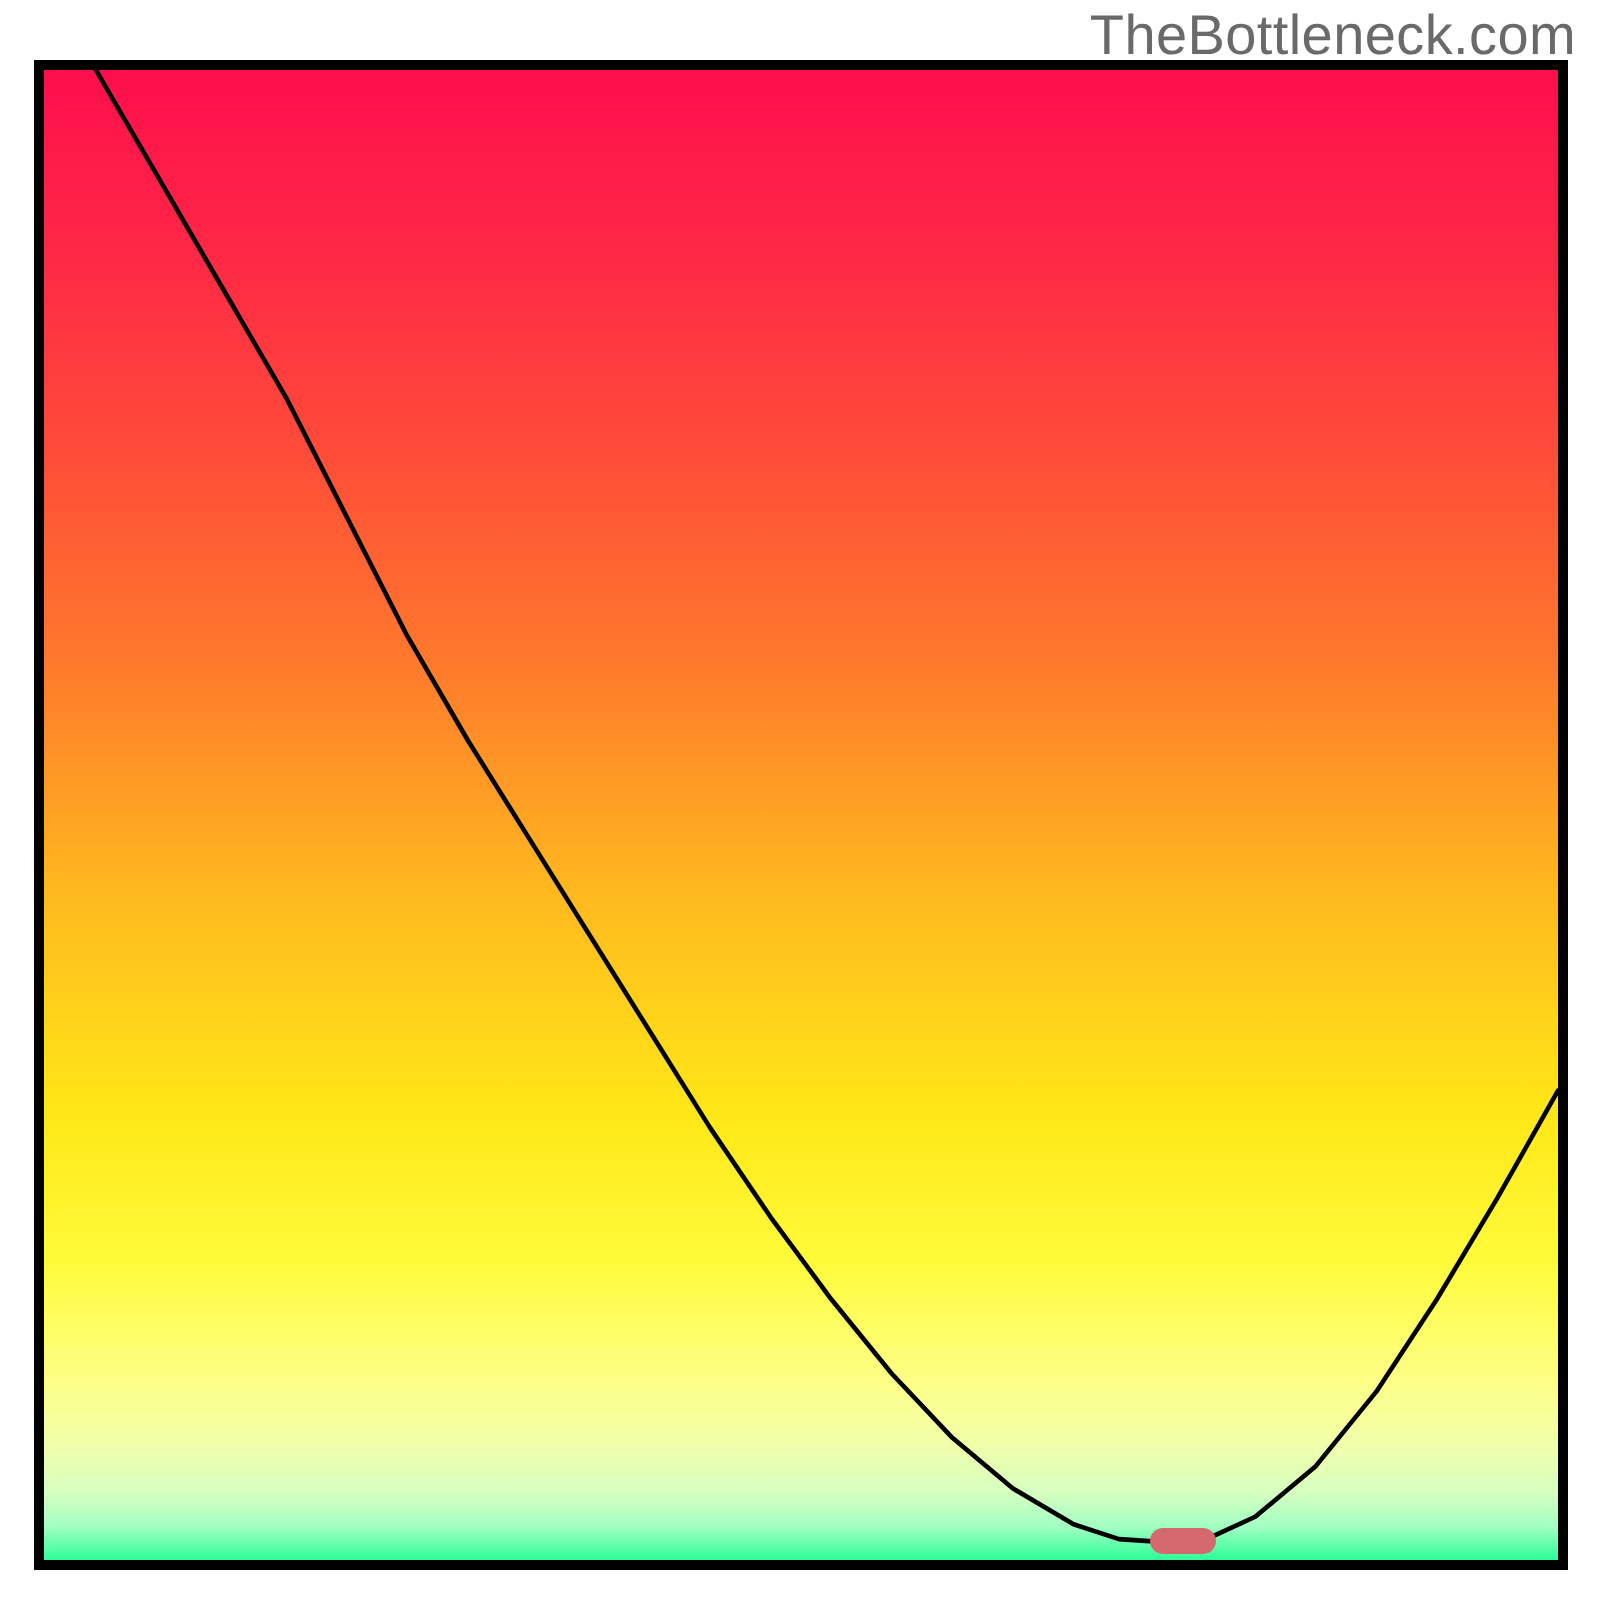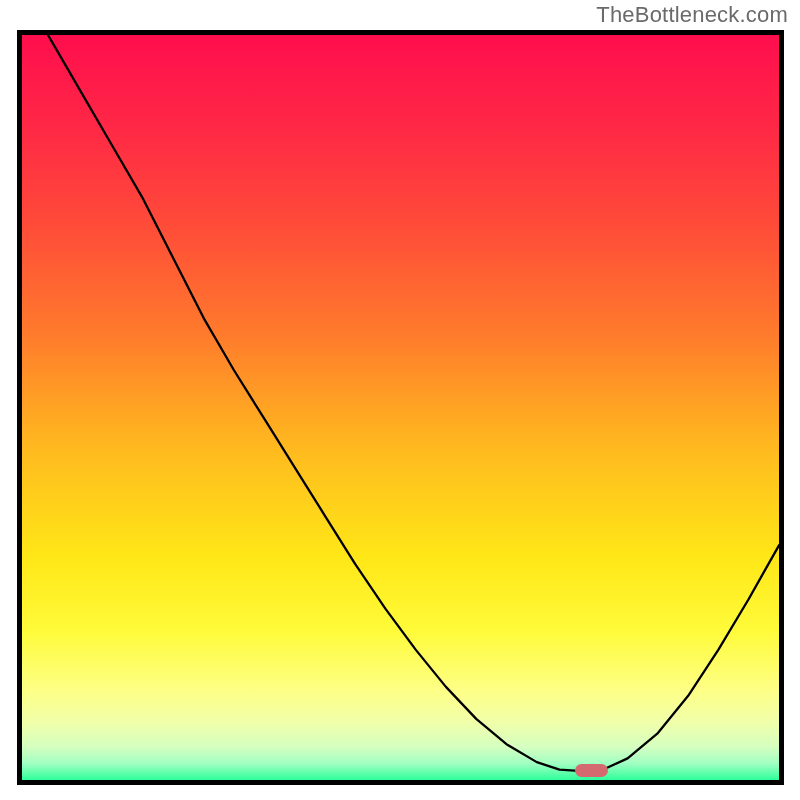--- a/index.html
+++ b/index.html
@@ -14,21 +14,21 @@
   .wrap {
     position: relative;
     width: 800px;
     height: 800px;
   }
   .watermark {
     position: absolute;
     top: 2px;
     right: 12px;
     color: #6a6a6a;
-    font-size: 22px;
+    font-size: 28px;
     font-weight: 500;
     letter-spacing: 0.2px;
   }
   .plot-outer {
     position: absolute;
     left: 17px;
     top: 30px;
     width: 767px;
     height: 755px;
     border: 5px solid #000;

